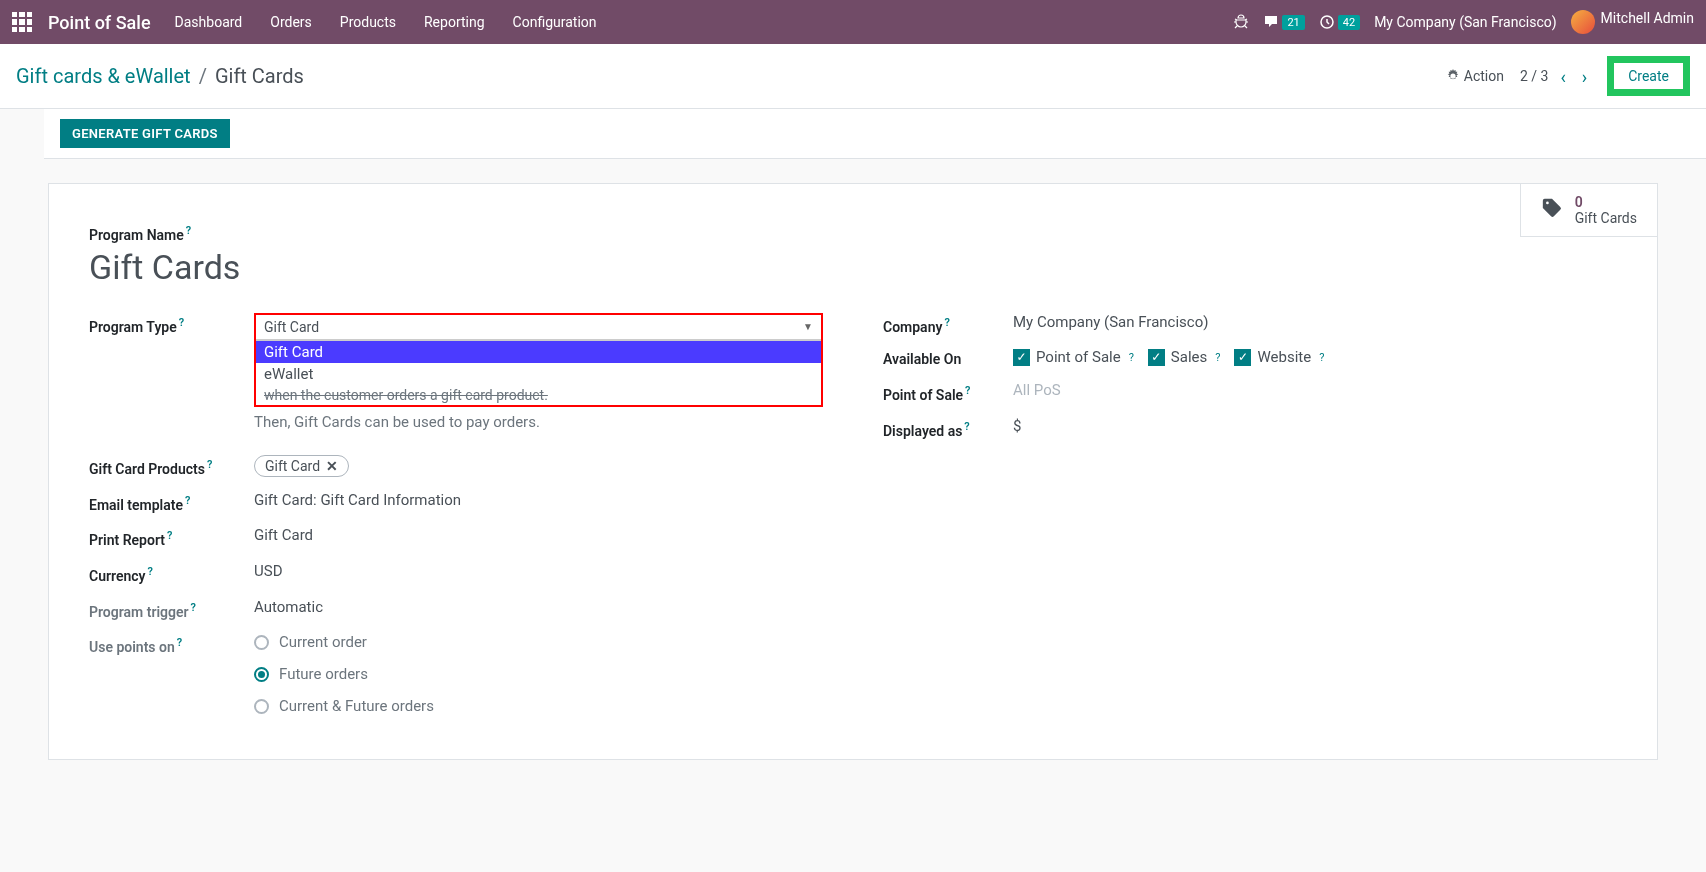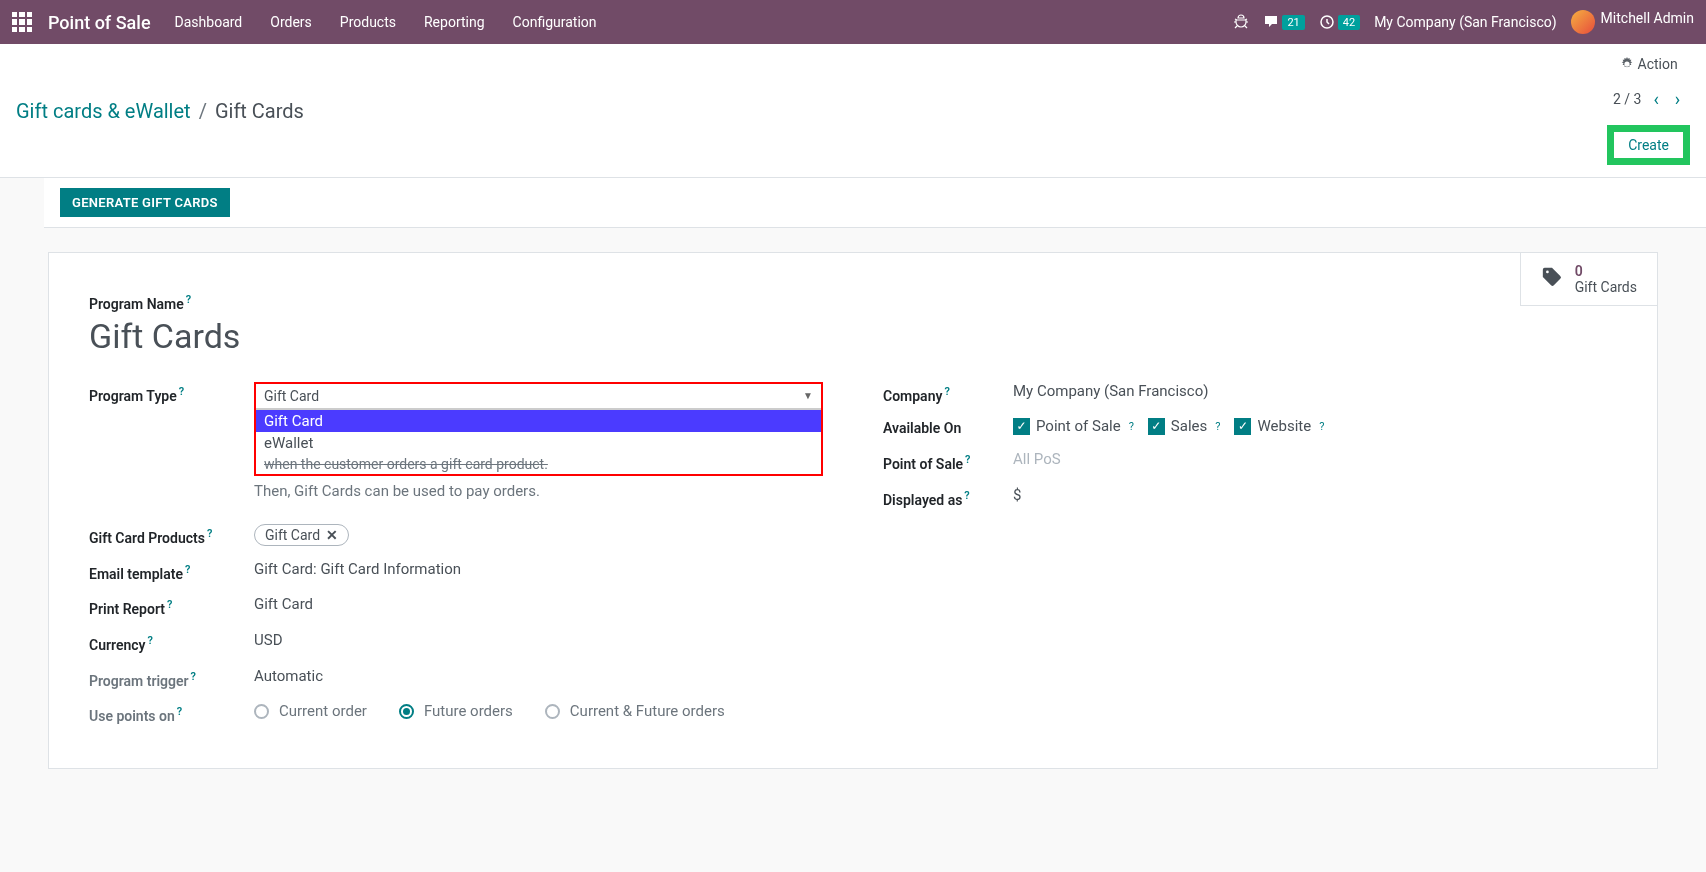--- a/index.html
+++ b/index.html
@@ -17,21 +17,21 @@
 .badge { background: #00A09D; color: #fff; font-size: 11px; padding: 1px 5px; border-radius: 2px; margin-left: 3px; }
 .avatar { width: 24px; height: 24px; border-radius: 50%; background: linear-gradient(135deg, #f5b041, #e74c3c); margin-right: 6px; }
 .nav-user { display: flex; align-items: flex-start; }
 
 
 .controlbar { background: #fff; border-bottom: 1px solid #dee2e6; padding: 12px 16px; display: flex; align-items: center; }
 .breadcrumb { font-size: 20px; display: flex; align-items: center; gap: 8px; }
 .breadcrumb-link { color: #017E84; cursor: pointer; }
 .breadcrumb-sep { color: #6c757d; }
 .breadcrumb-current { color: #495057; }
-.control-right { margin-left: auto; display: flex; align-items: center; gap: 16px; flex-direction: column; }
+.control-right { margin-left: auto; display: flex; align-items: center; gap: 16px; }
 .action-btn { color: #495057; cursor: pointer; display: flex; align-items: center; gap: 4px; }
 .pager { display: flex; align-items: center; gap: 8px; }
 .pager-text { color: #495057; }
 .pager-arrow { color: #017E84; font-size: 18px; cursor: pointer; padding: 0 4px; }
 .create-btn { border: 7px solid #22c55e; color: #017E84; background: #fff; padding: 5px 14px; cursor: pointer; font-size: 14px; }
 
 
 .statusbar { background: #fff; padding: 10px 16px; border-bottom: 1px solid #dee2e6; margin-left: 44px; }
 .generate-btn { background: #017E84; color: #fff; border: none; padding: 7px 12px; font-weight: 600; font-size: 13px; cursor: pointer; letter-spacing: 0.3px; }
 
@@ -68,21 +68,21 @@
 
 .tag { display: inline-flex; align-items: center; border: 1px solid #adb5bd; border-radius: 14px; padding: 2px 10px; font-size: 14px; color: #495057; gap: 6px; }
 .tag-x { cursor: pointer; font-weight: bold; color: #495057; }
 
 .checks { display: flex; align-items: center; gap: 14px; flex-wrap: wrap; }
 .check-item { display: flex; align-items: center; gap: 6px; }
 .check-box { width: 17px; height: 17px; background: #017E84; display: flex; align-items: center; justify-content: center; color: #fff; font-size: 12px; cursor: pointer; }
 
 .placeholder { color: #adb5bd; }
 
-.radio-group { display: flex; flex-direction: row; gap: 32px; }
+.radio-group { display: flex; flex-direction: column; gap: 14px; }
 .radio-item { display: flex; align-items: center; gap: 10px; cursor: pointer; }
 .radio-circle { width: 15px; height: 15px; border: 2px solid #adb5bd; border-radius: 50%; display: flex; align-items: center; justify-content: center; }
 .radio-circle.checked { border-color: #017E84; }
 .radio-dot { width: 7px; height: 7px; border-radius: 50%; background: #017E84; }
 .radio-label { color: #6c757d; font-size: 15px; }
 </style>
 </head>
 <body>
 
 <div class="navbar">

